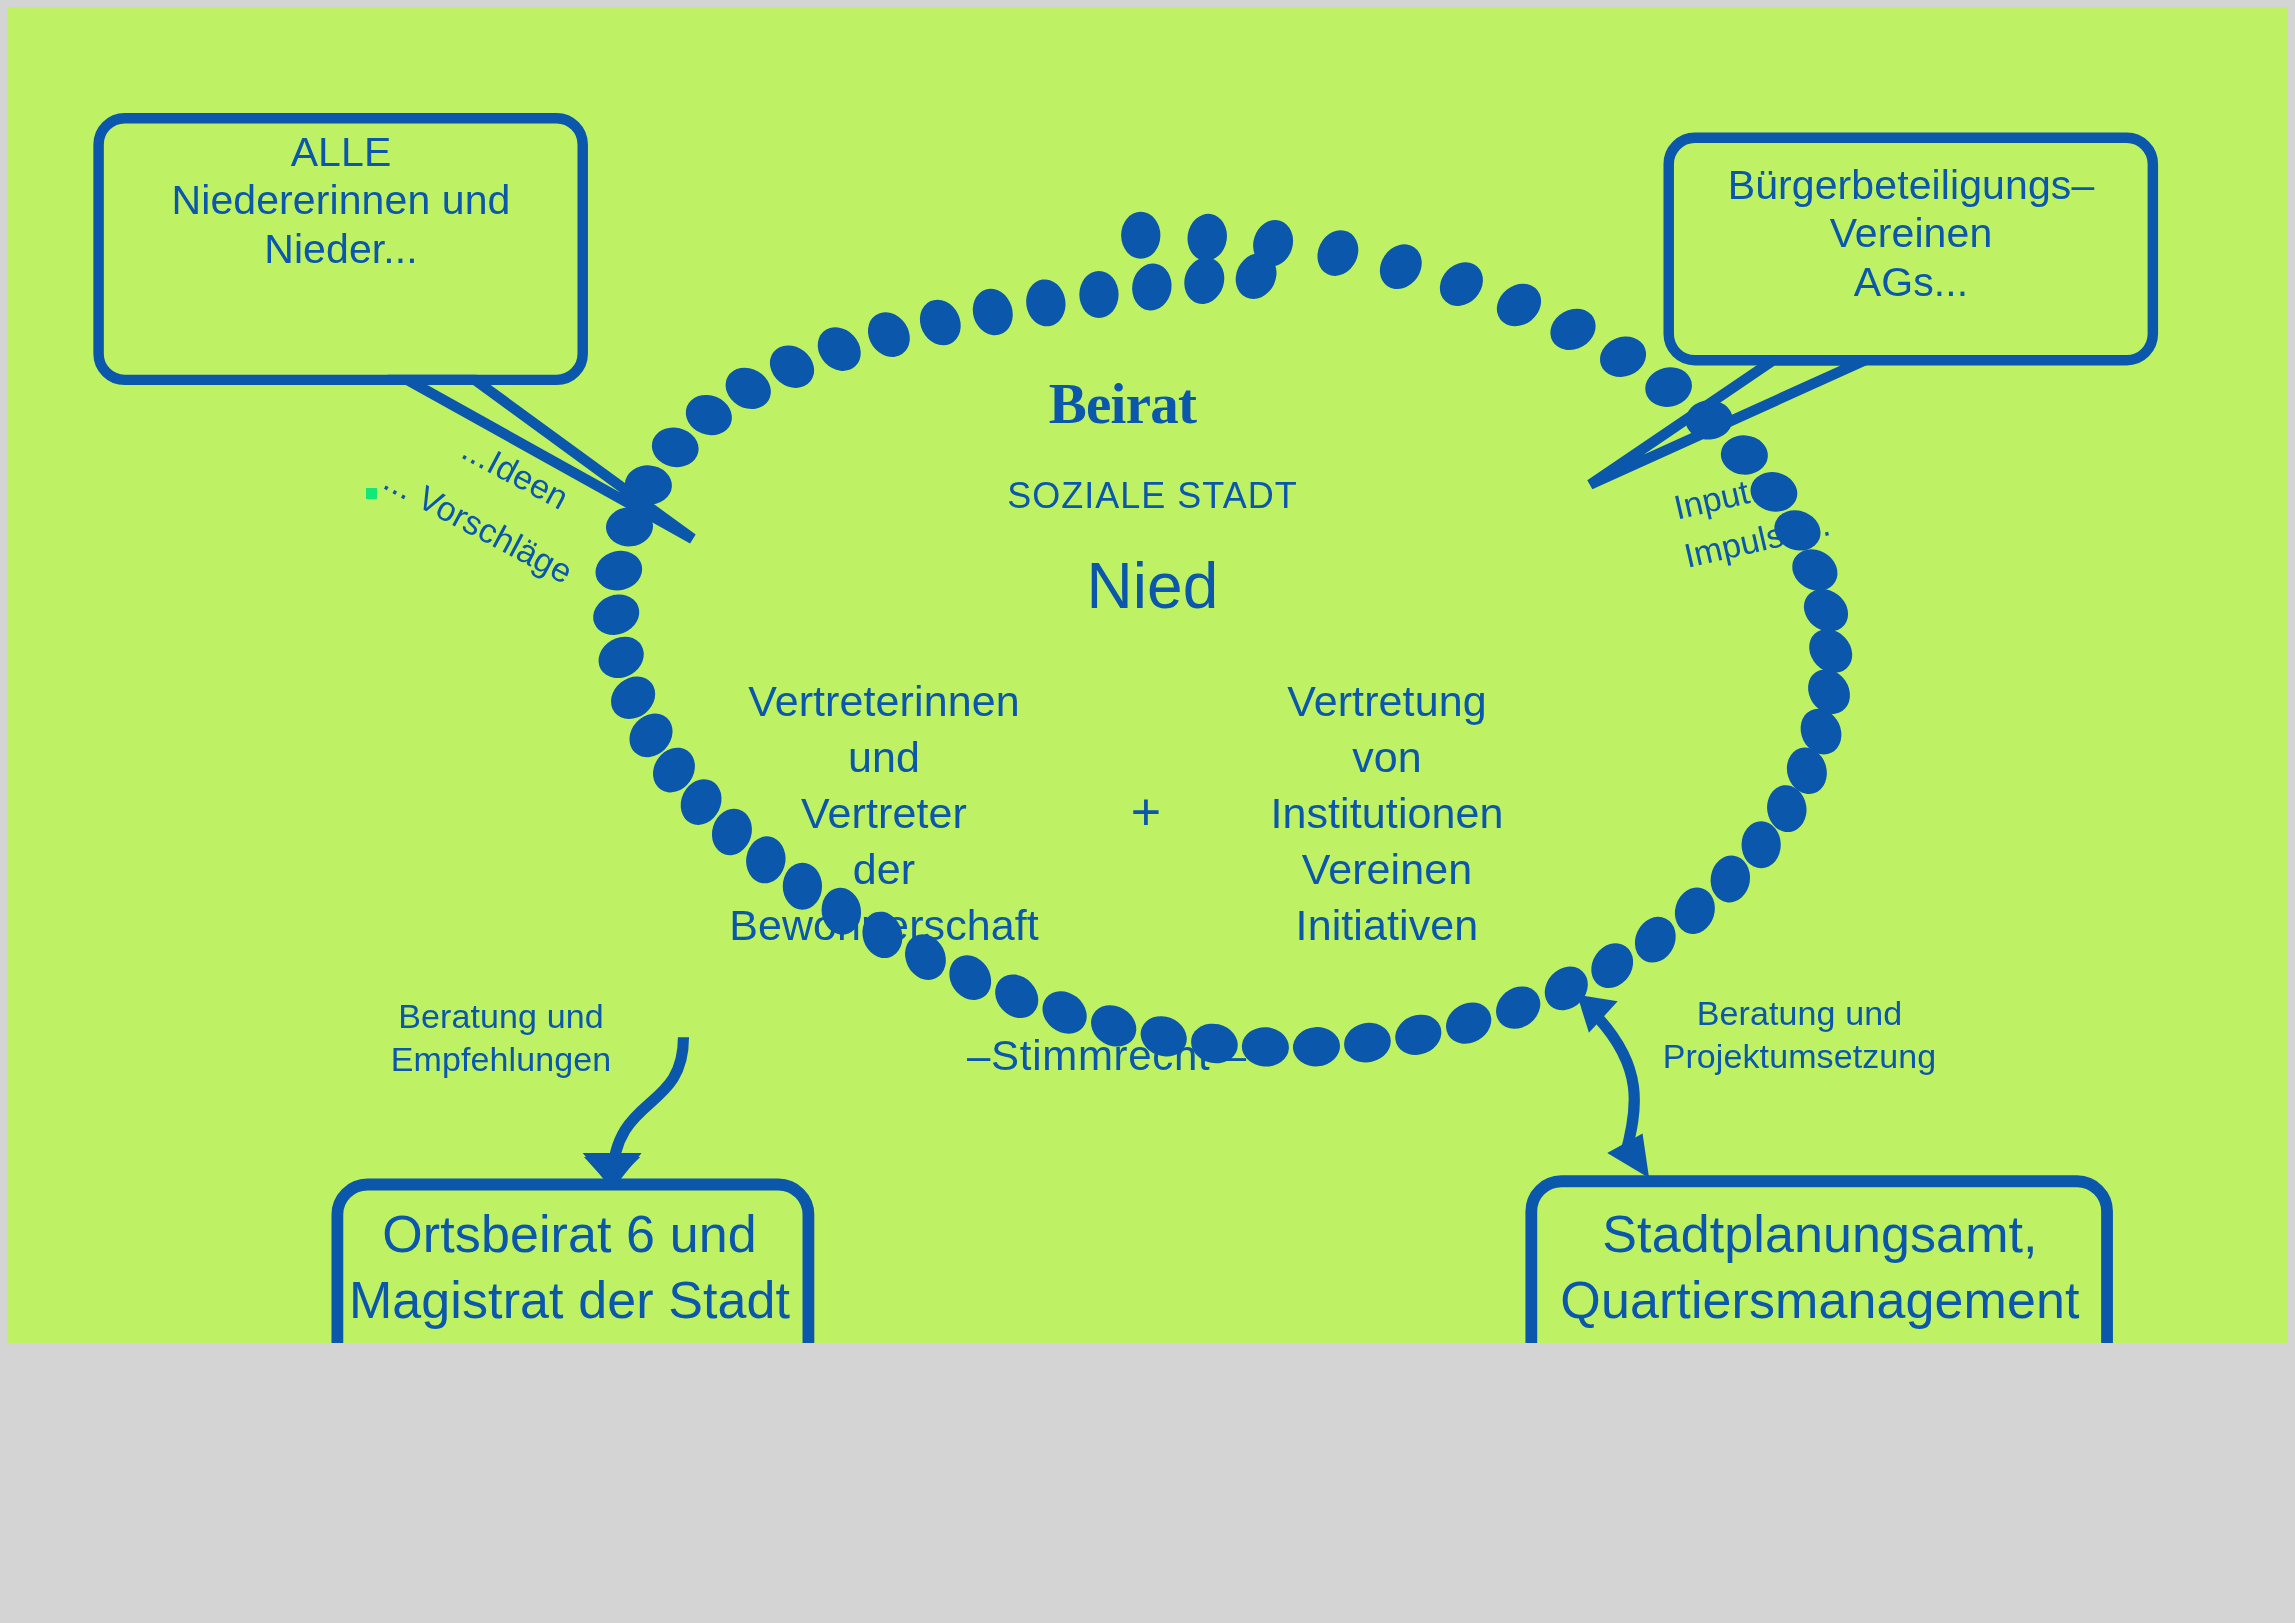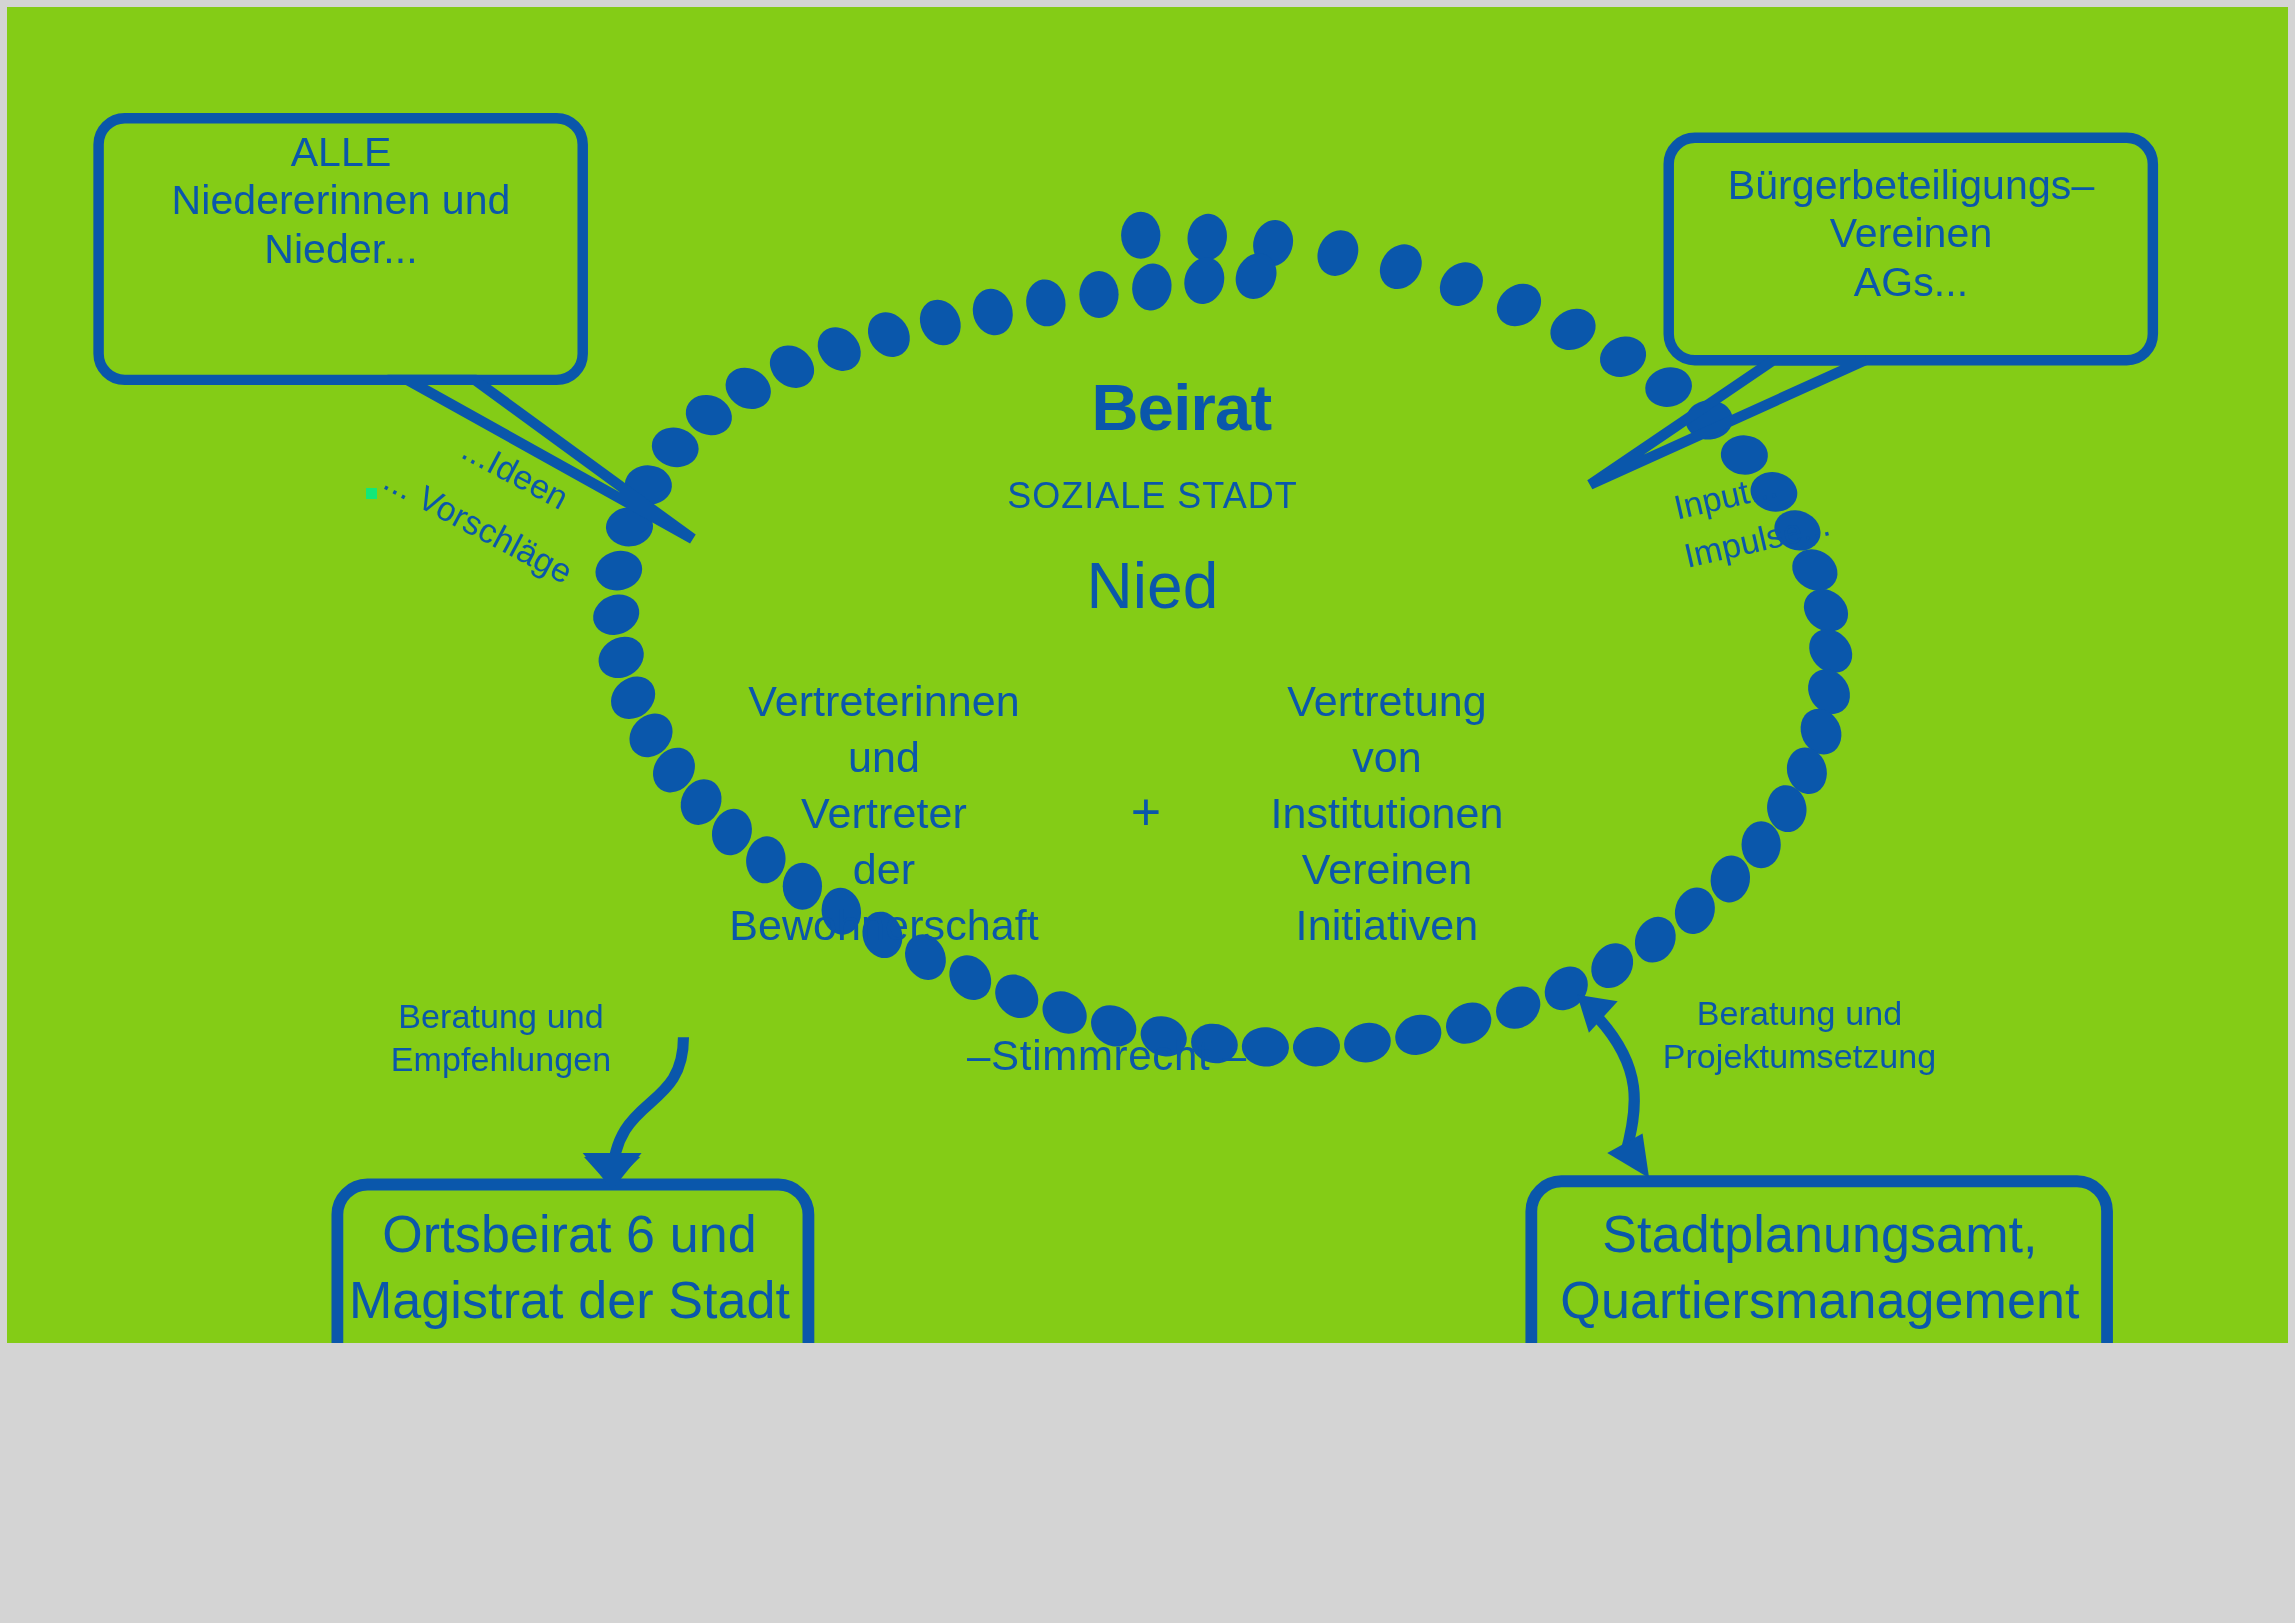--- a/index.html
+++ b/index.html
@@ -4,21 +4,21 @@
 <style>
   html, body {
     margin: 0;
     padding: 0;
     background: #d4d4d4;
   }
   #page {
     position: relative;
     width: 2295px;
     height: 1350px;
-    background: #84cc16;
+    background: #bef264;
     border: 7.9px solid #d4d4d4;
     box-sizing: border-box;
     overflow: hidden;
     font-family: "Liberation Sans", sans-serif;
     color: #0A57AB;
   }
   svg.layer {
     position: absolute;
     left: 0; top: 0;
     width: 2295px;
@@ -35,22 +35,22 @@
   }
   
   .bubble-text {
     font-size: 41px;
   }
   #bubble-tl-text { left: 92px; top: 121px; width: 484px; }
   #bubble-tr-text { left: 1662px; top: 154px; width: 484px; }
 
   
   #beirat-title {
-    left: 808px; top: 363px; width: 733px;
-    font-size: 65px; font-weight: bold; letter-spacing: -0.7px;
+    left: 749px; top: 363px; width: 733px;
+    font-size: 57px; font-weight: bold; letter-spacing: -0.7px; font-family: Liberation Serif, serif;
   }
   #beirat-sub1 {
     left: 779px; top: 468px; width: 733px;
     font-size: 36px; letter-spacing: 1px;
   }
   #beirat-sub2 {
     left: 779px; top: 542px; width: 733px;
     font-size: 64px;
   }
   .col-text {

